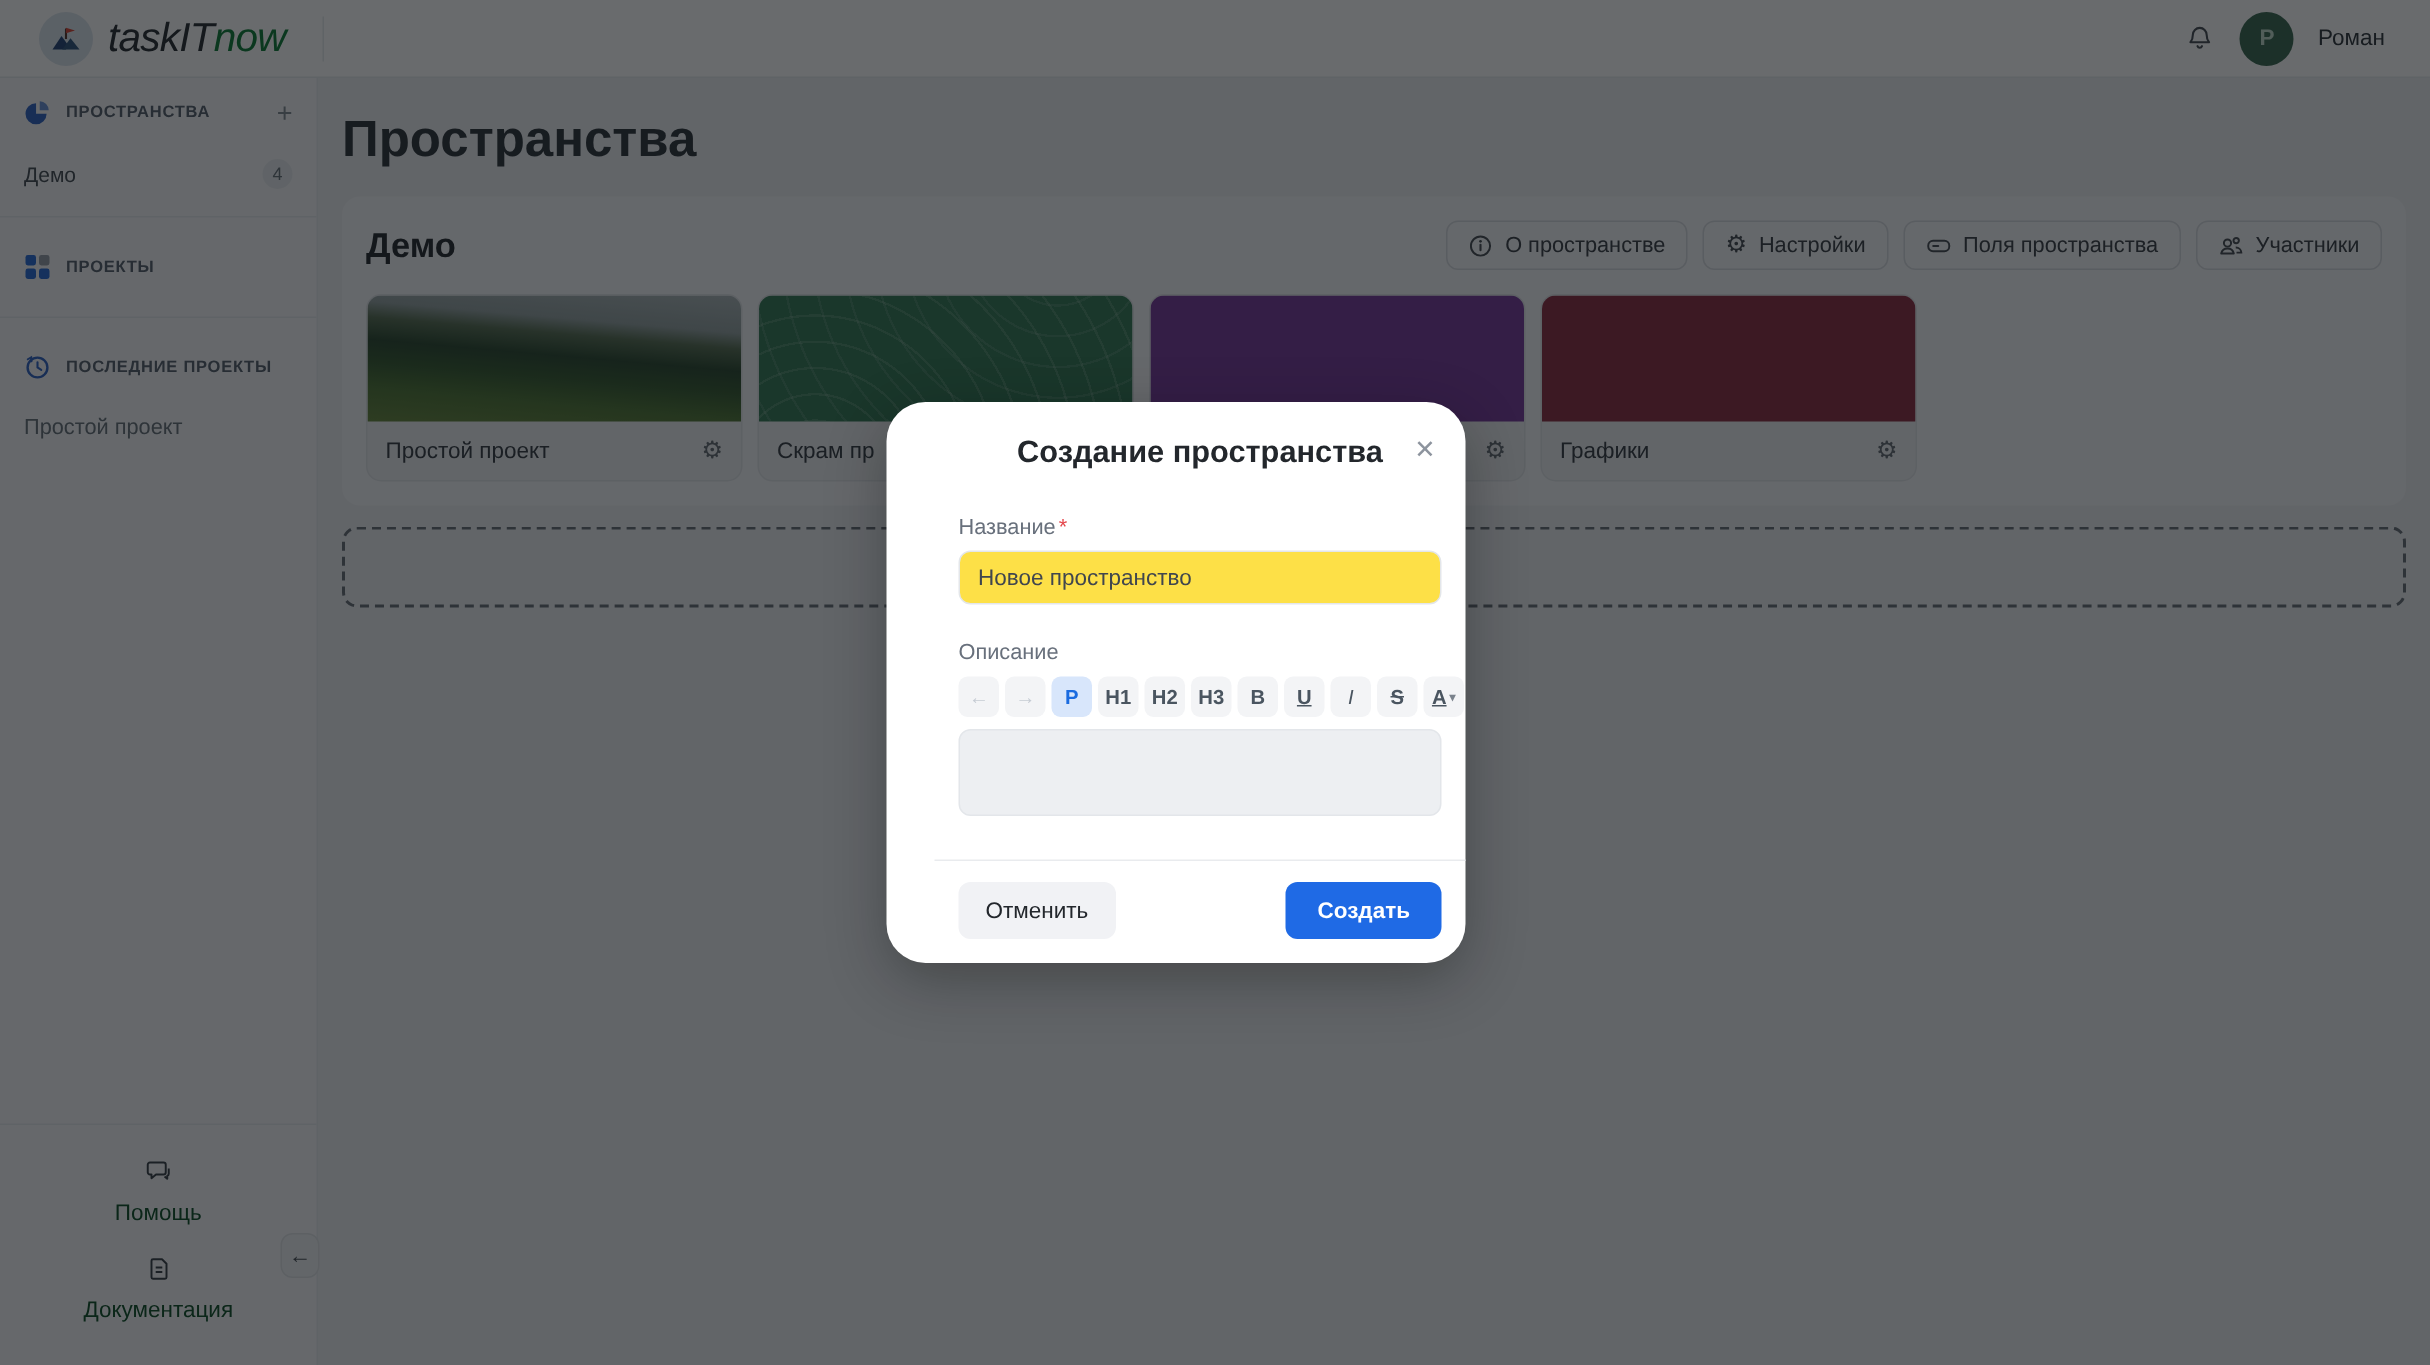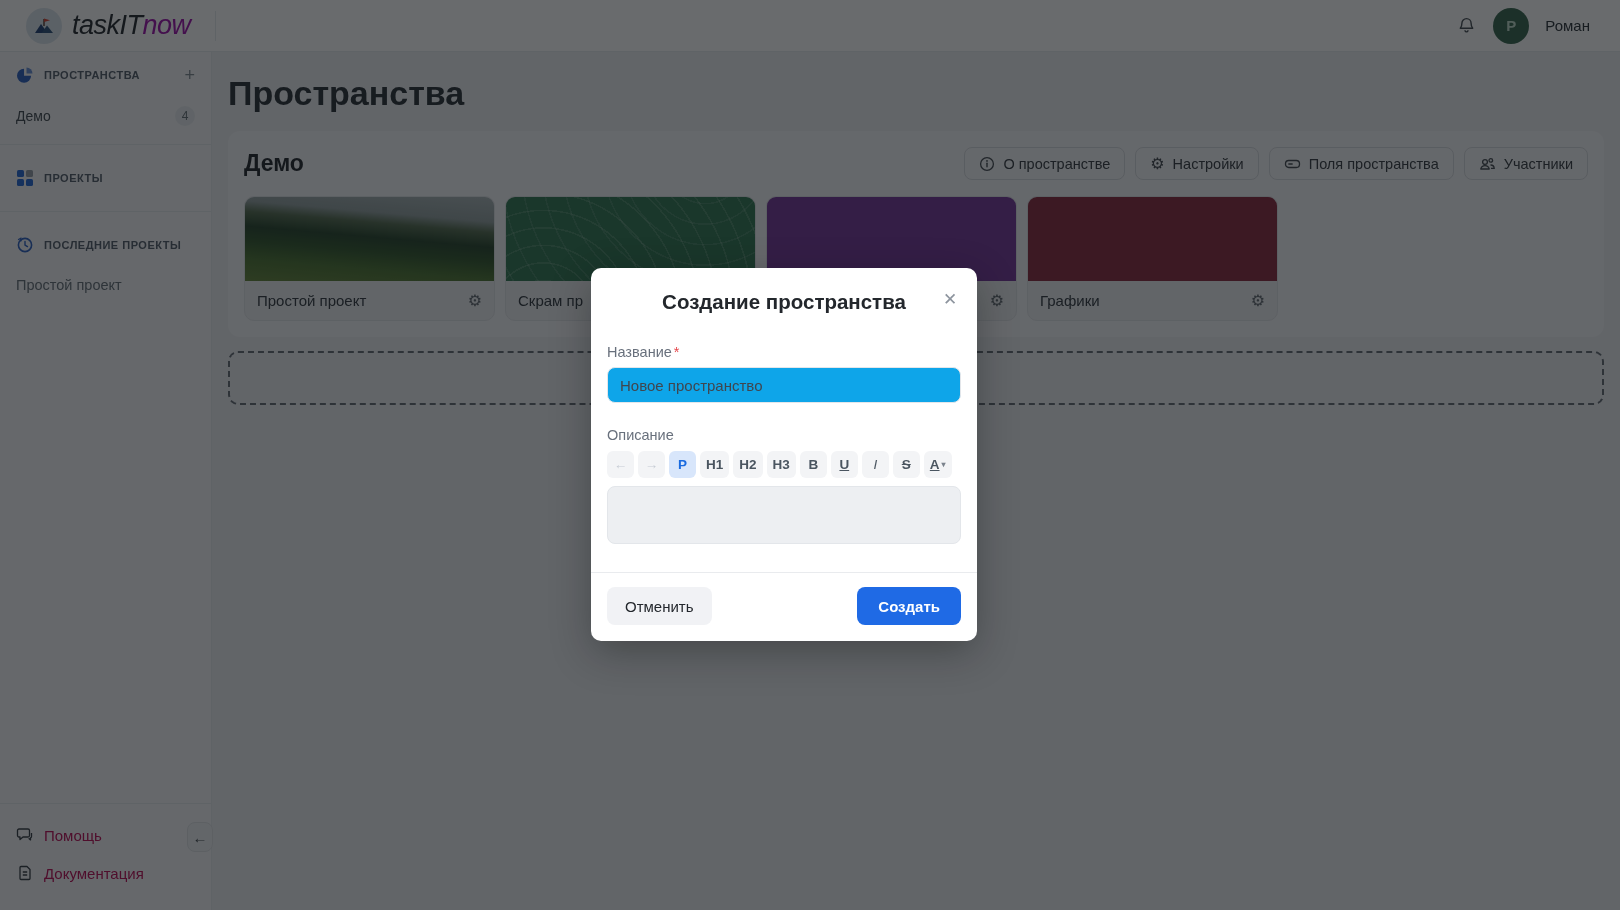--- a/index.html
+++ b/index.html
@@ -8,42 +8,42 @@
 
   
   .topbar { position:fixed; top:0; left:0; right:0; height:52px; background:#ffffff;
             border-bottom:1px solid #e7eaee; display:flex; align-items:center; z-index:1; }
   .logo { display:flex; align-items:center; gap:10px; padding:0 0 0 26px; cursor:pointer; }
   .logo-mark { width:36px; height:36px; border-radius:50%; background:#dde6ee; display:flex;
                align-items:center; justify-content:center; }
   .logo-text { font-size:27px; font-style:italic; color:#2d3237; letter-spacing:-0.5px; white-space:nowrap; }
   .logo-text .lt1 { font-weight:500; }
   .logo-text .lt2 { font-weight:400; }
-  .logo-text .lt3 { font-weight:400; color:#a21caf;text-align:center; }
+  .logo-text .lt3 { font-weight:400; color:#15803d;text-align:center; }
   .topbar-sep { width:1px; height:30px; background:#e7eaee; margin-left:24px; }
   .topbar-right { margin-left:auto; display:flex; align-items:center; gap:16px; padding-right:30px; }
   .bell { width:22px; height:22px; display:flex; align-items:center; justify-content:center; cursor:pointer; }
   .avatar { width:36px; height:36px; border-radius:50%; background:#3f6b55; color:#c2ddcd;
             display:flex; align-items:center; justify-content:center; font-size:15px; font-weight:700; cursor:pointer; }
   .user-name { font-size:15px; color:#343a40; }
 
   
   .sidebar { position:fixed; top:52px; left:0; bottom:0; width:212px; background:#f7f8fa;
              border-right:1px solid #e7eaee; display:flex; flex-direction:column; z-index:1; }
   .sb-row { display:flex; align-items:center; gap:10px; padding:14px 16px; }
   .sb-label { font-size:11px; font-weight:700; letter-spacing:0.5px; color:#5b6470; flex:1; }
   .sb-plus { font-size:18px; color:#868e96; cursor:pointer; line-height:1; }
   .sb-item { display:flex; align-items:center; padding:8px 16px; font-size:14px; color:#495057; cursor:pointer; }
   .sb-item .badge { margin-left:auto; width:20px; height:20px; border-radius:50%; background:#e9ecef;
                     color:#6c757d; font-size:12px; display:flex; align-items:center; justify-content:center; }
   .sb-div { height:1px; background:#e7eaee; margin:10px 0; }
   .sb-link { padding:9px 16px; font-size:14.5px; color:#6c757d; cursor:pointer; }
   .sb-spacer { flex:1; }
   .sb-foot { border-top:1px solid #e7eaee; padding:12px 0 18px 0; }
-  .sb-foot .sb-item { font-size:15px; gap:10px; color:#be185d; padding:10px 16px; }
+  .sb-foot .sb-item { font-size:15px; gap:10px; color:#14532d; padding:10px 16px;flex-direction:column; }
   .collapse-handle { position:absolute; right:-2px; bottom:58px; width:26px; height:30px;
                      background:#f1f3f5; border:1px solid #e0e3e7; border-radius:8px;
                      display:flex; align-items:center; justify-content:center;
                      color:#4b5258; font-size:15px; cursor:pointer; }
 
   
   .main { position:absolute; top:52px; left:212px; right:0; bottom:0; }
   .page-title { font-size:34px; font-weight:700; color:#343a40; margin:22px 0 0 16px; }
   .space-card { margin:18px 16px 0 16px; background:#f6f7f9; border-radius:12px; padding:16px; }
   .space-head { display:flex; align-items:center; }
@@ -68,30 +68,30 @@
   .cover-purple { background:#7b3f9e; }
   .cover-maroon { background:#8f3247; }
   .proj-label { height:39px; display:flex; align-items:center; padding:0 12px; gap:8px; }
   .proj-name { font-size:15px; color:#3c434a; flex:1; white-space:nowrap; overflow:hidden; }
   .proj-gear { color:#6a7178; }
 
   .dashed-slot { margin:14px 16px 0 16px; height:54px; border:2px dashed #6c737b; border-radius:10px; }
 
   
   .overlay { position:fixed; inset:0; background:rgba(5,8,12,0.60); z-index:10; }
-  .modal { position:fixed; left:591px; top:268px; width:386px; background:#ffffff; border-radius:10px;
-           box-shadow:0 12px 40px rgba(0,0,0,0.3); z-index:20; padding-bottom:16px; }
+  .modal { position:fixed; left:591px; top:268px; width:386px; background:#ffffff; border-radius:26px;
+           box-shadow:0 12px 40px rgba(0,0,0,0.3); z-index:20; padding-bottom:16px;padding-left:32px; }
   .modal-head { position:relative; padding:22px 16px 6px 16px; }
   .modal-title { text-align:center; font-size:20.5px; font-weight:600; color:#23272c; }
   .modal-close { position:absolute; top:20px; right:16px; width:22px; height:22px; border:none; background:none;
                  color:#8d949e; font-size:17px; cursor:pointer; line-height:1; font-family:inherit; }
   .modal-body { padding:0 16px; }
   .field-label { margin-top:24px; font-size:14.5px; color:#68707c; }
   .req { color:#e5484d; margin-left:2px; }
-  .text-input { margin-top:7px; width:100%; height:36px; background:#0ea5e9; border:1px solid #e3e6ea;
+  .text-input { margin-top:7px; width:100%; height:36px; background:#fde047; border:1px solid #e3e6ea;
                 border-radius:8px; padding:0 12px; font-size:15px; color:#40464e; font-family:inherit; }
   .toolbar { margin-top:8px; display:flex; gap:4px; align-items:center; }
   .tb-btn { min-width:27px; height:27px; padding:0 6px; border:none; border-radius:6px; background:#f3f4f6;
             font-size:13.5px; font-weight:600; color:#4a5560; font-family:inherit; cursor:pointer;
             display:flex; align-items:center; justify-content:center; gap:2px; }
   .tb-btn.disabled { color:#c6ccd4; cursor:default; }
   .tb-btn.active { background:#d8e6fb; color:#1a6be0; }
   .tb-underline { text-decoration:underline; }
   .tb-italic { font-style:italic; font-weight:500; }
   .tb-strike { text-decoration:line-through; }

